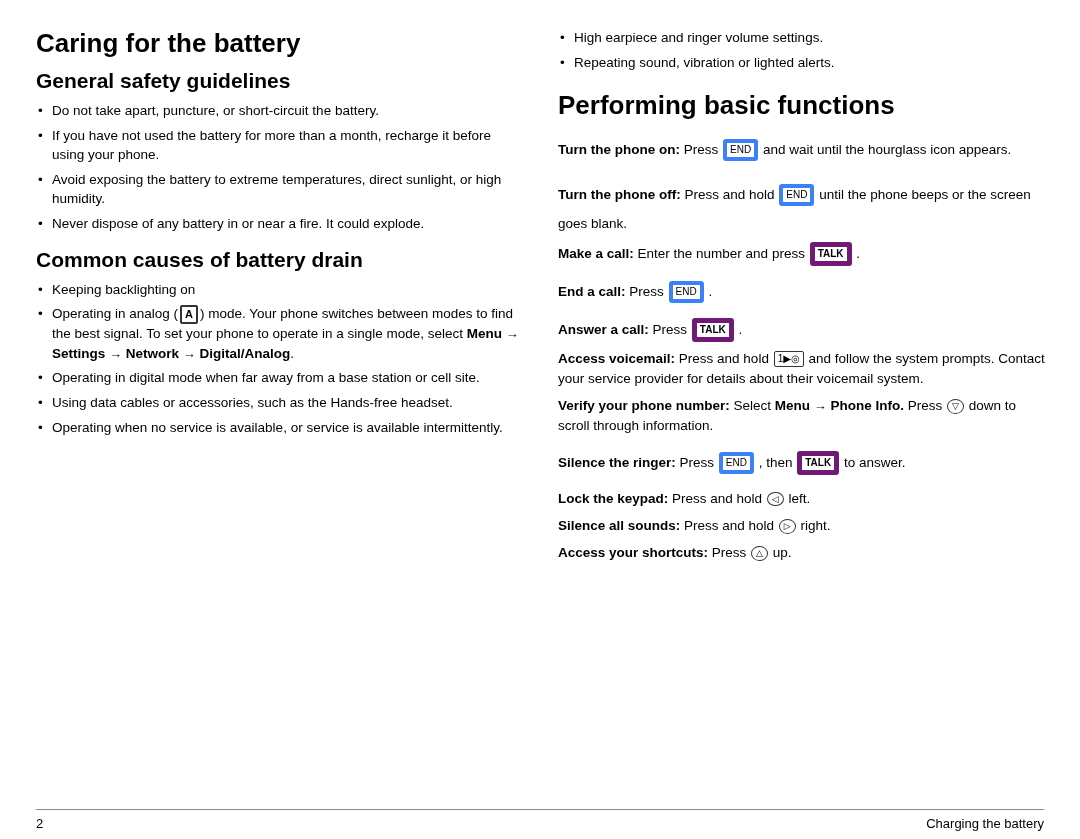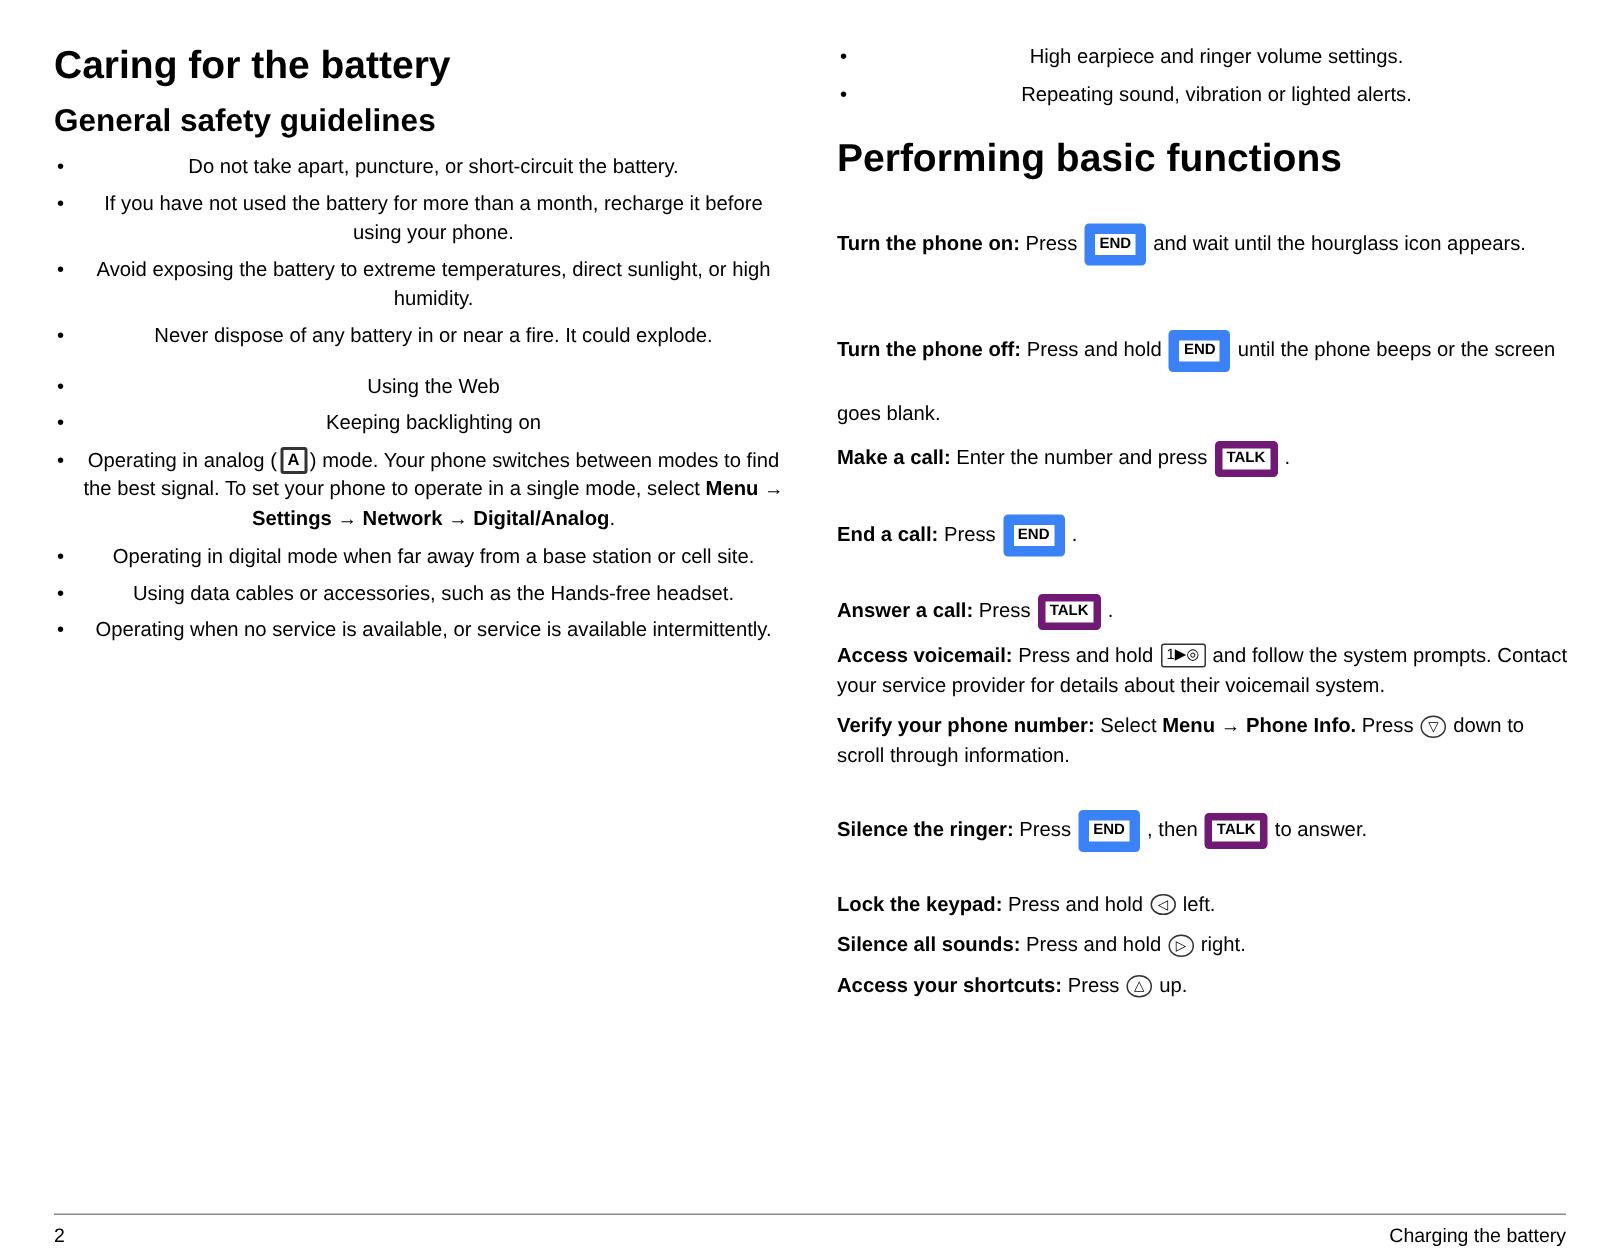--- a/index.html
+++ b/index.html
@@ -42,21 +42,20 @@
     ul.bullet-list {
       list-style: none;
       padding-left: 0;
       margin-bottom: 14px;
     }
     ul.bullet-list li {
       padding-left: 16px;
       position: relative;
       margin-bottom: 5px;
       line-height: 1.45;
-      text-align: center;
     }
     ul.bullet-list li::before {
       content: "•";
       position: absolute;
       left: 2px;
       top: 0;
     }
     .body-text {
       line-height: 1.5;
       margin-bottom: 7px;
@@ -70,28 +69,28 @@
     .footer {
       display: flex;
       justify-content: space-between;
       padding: 6px 36px 8px 36px;
       font-size: 13px;
       color: #000;
     }
     
     .icon-end {
       display: inline-block;
-      border: 7px solid #3b82f6;
+      border: 4px solid #3b82f6;
       border-radius: 3px;
       font-size: 10px;
       padding: 1px 3px;
       vertical-align: middle;
-      font-weight: bold;
-      line-height: 1.2;
-      margin: 18px 1px;
+      font-weight: normal;
+      line-height: 1.2;
+      margin: 8px 1px;
     }
     .icon-talk {
       display: inline-block;
       border: 5px solid #701a75;
       border-radius: 3px;
       font-size: 10px;
       padding: 1px 3px;
       vertical-align: middle;
       font-weight: bold;
       line-height: 1.2;
@@ -139,22 +138,22 @@
     <h1 class="section-title">Caring for the battery</h1>
 
     <h2 class="subsection-title">General safety guidelines</h2>
     <ul class="bullet-list">
       <li>Do not take apart, puncture, or short-circuit the battery.</li>
       <li>If you have not used the battery for more than a month, recharge it before using your phone.</li>
       <li>Avoid exposing the battery to extreme temperatures, direct sunlight, or high humidity.</li>
       <li>Never dispose of any battery in or near a fire. It could explode.</li>
     </ul>
 
+    <h2 class="subsection-title">Common causes of battery drain</h2>
     <ul class="bullet-list">
-      <li>Using the Web</li>
       <li>Keeping backlighting on</li>
       <li>
         Operating in analog (<span class="icon-a">A</span>) mode. Your phone switches between modes to find the best signal. To set your phone to operate in a single mode, select <span class="bold">Menu</span> <span class="arrow">→</span> <span class="bold">Settings</span> <span class="arrow">→</span> <span class="bold">Network</span> <span class="arrow">→</span> <span class="bold">Digital/Analog</span>.
       </li>
       <li>Operating in digital mode when far away from a base station or cell site.</li>
       <li>Using data cables or accessories, such as the Hands-free headset.</li>
       <li>Operating when no service is available, or service is available intermittently.</li>
     </ul>
   </div>
 

